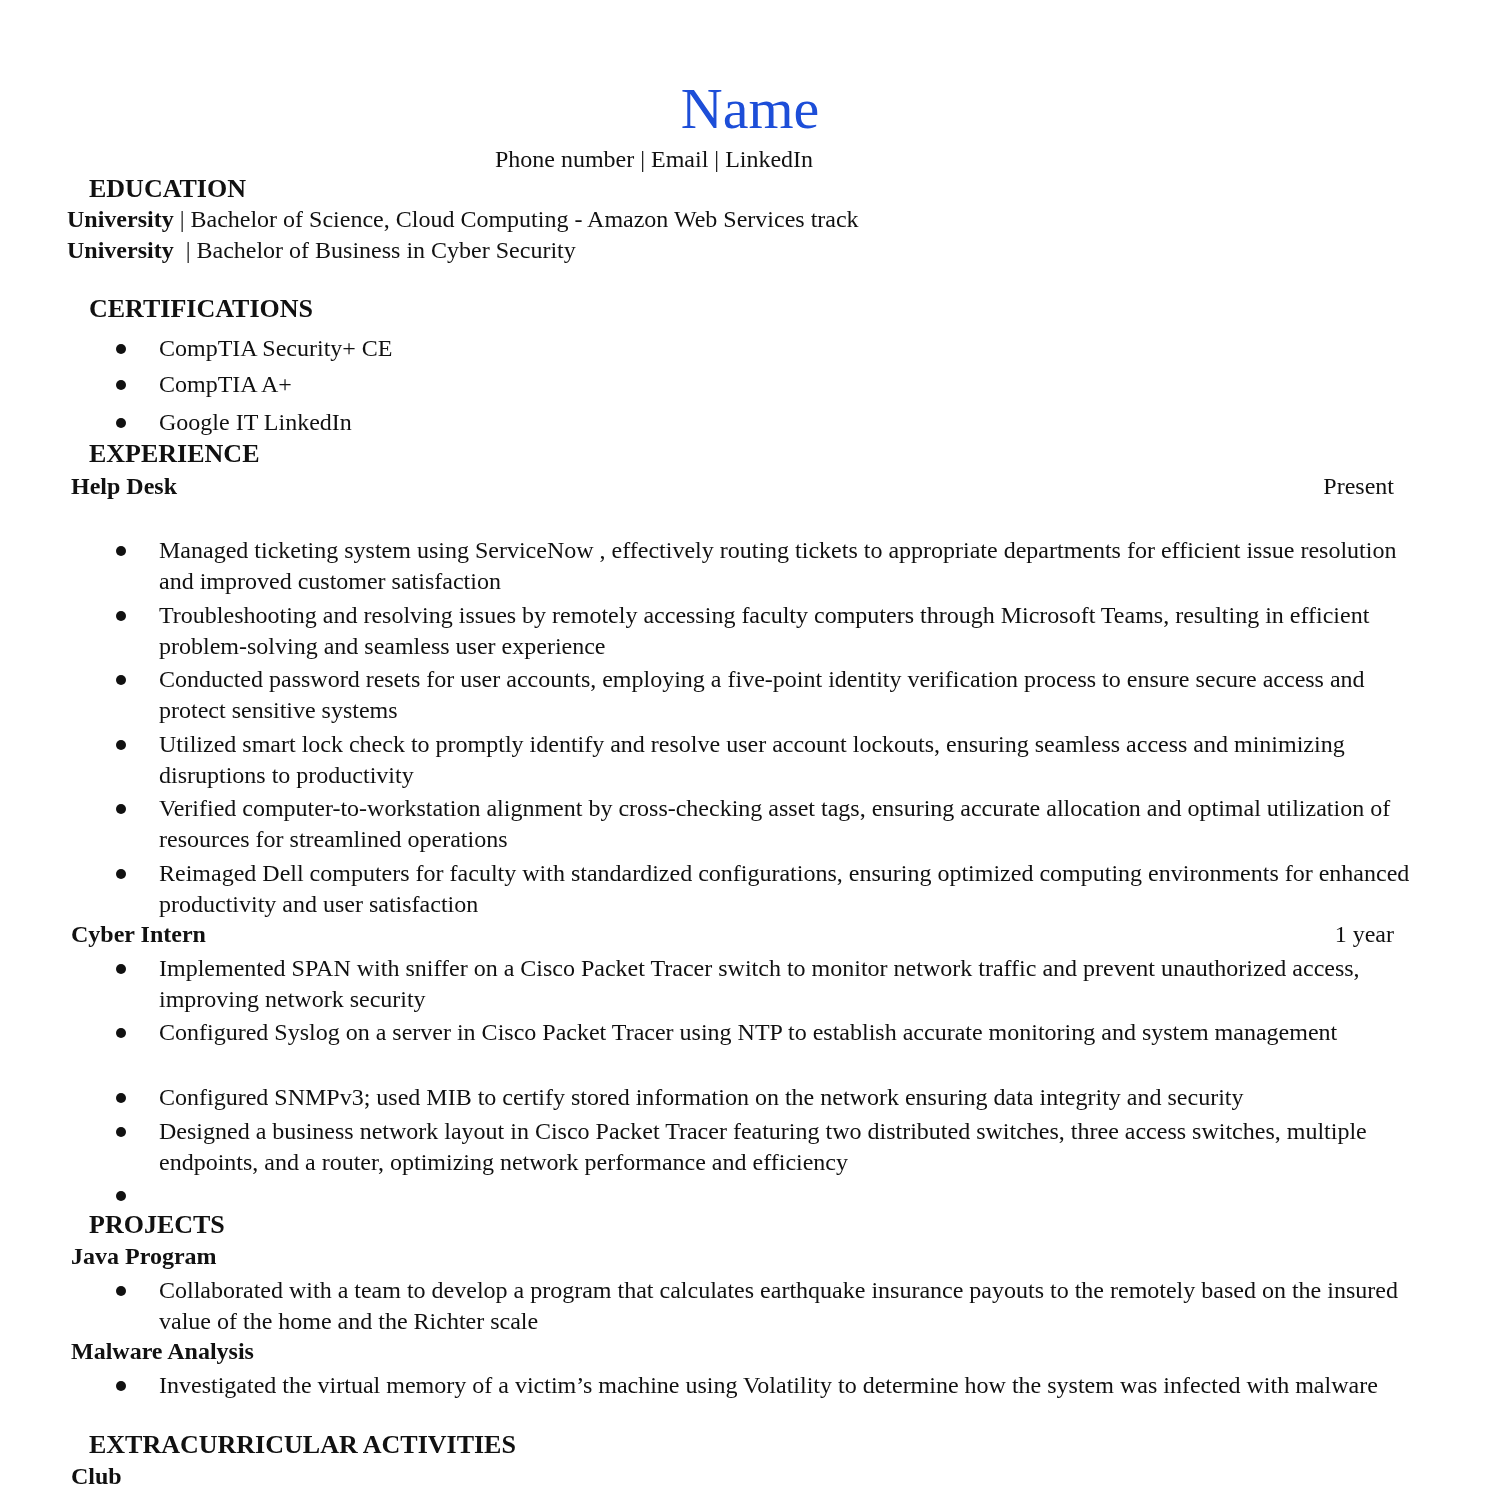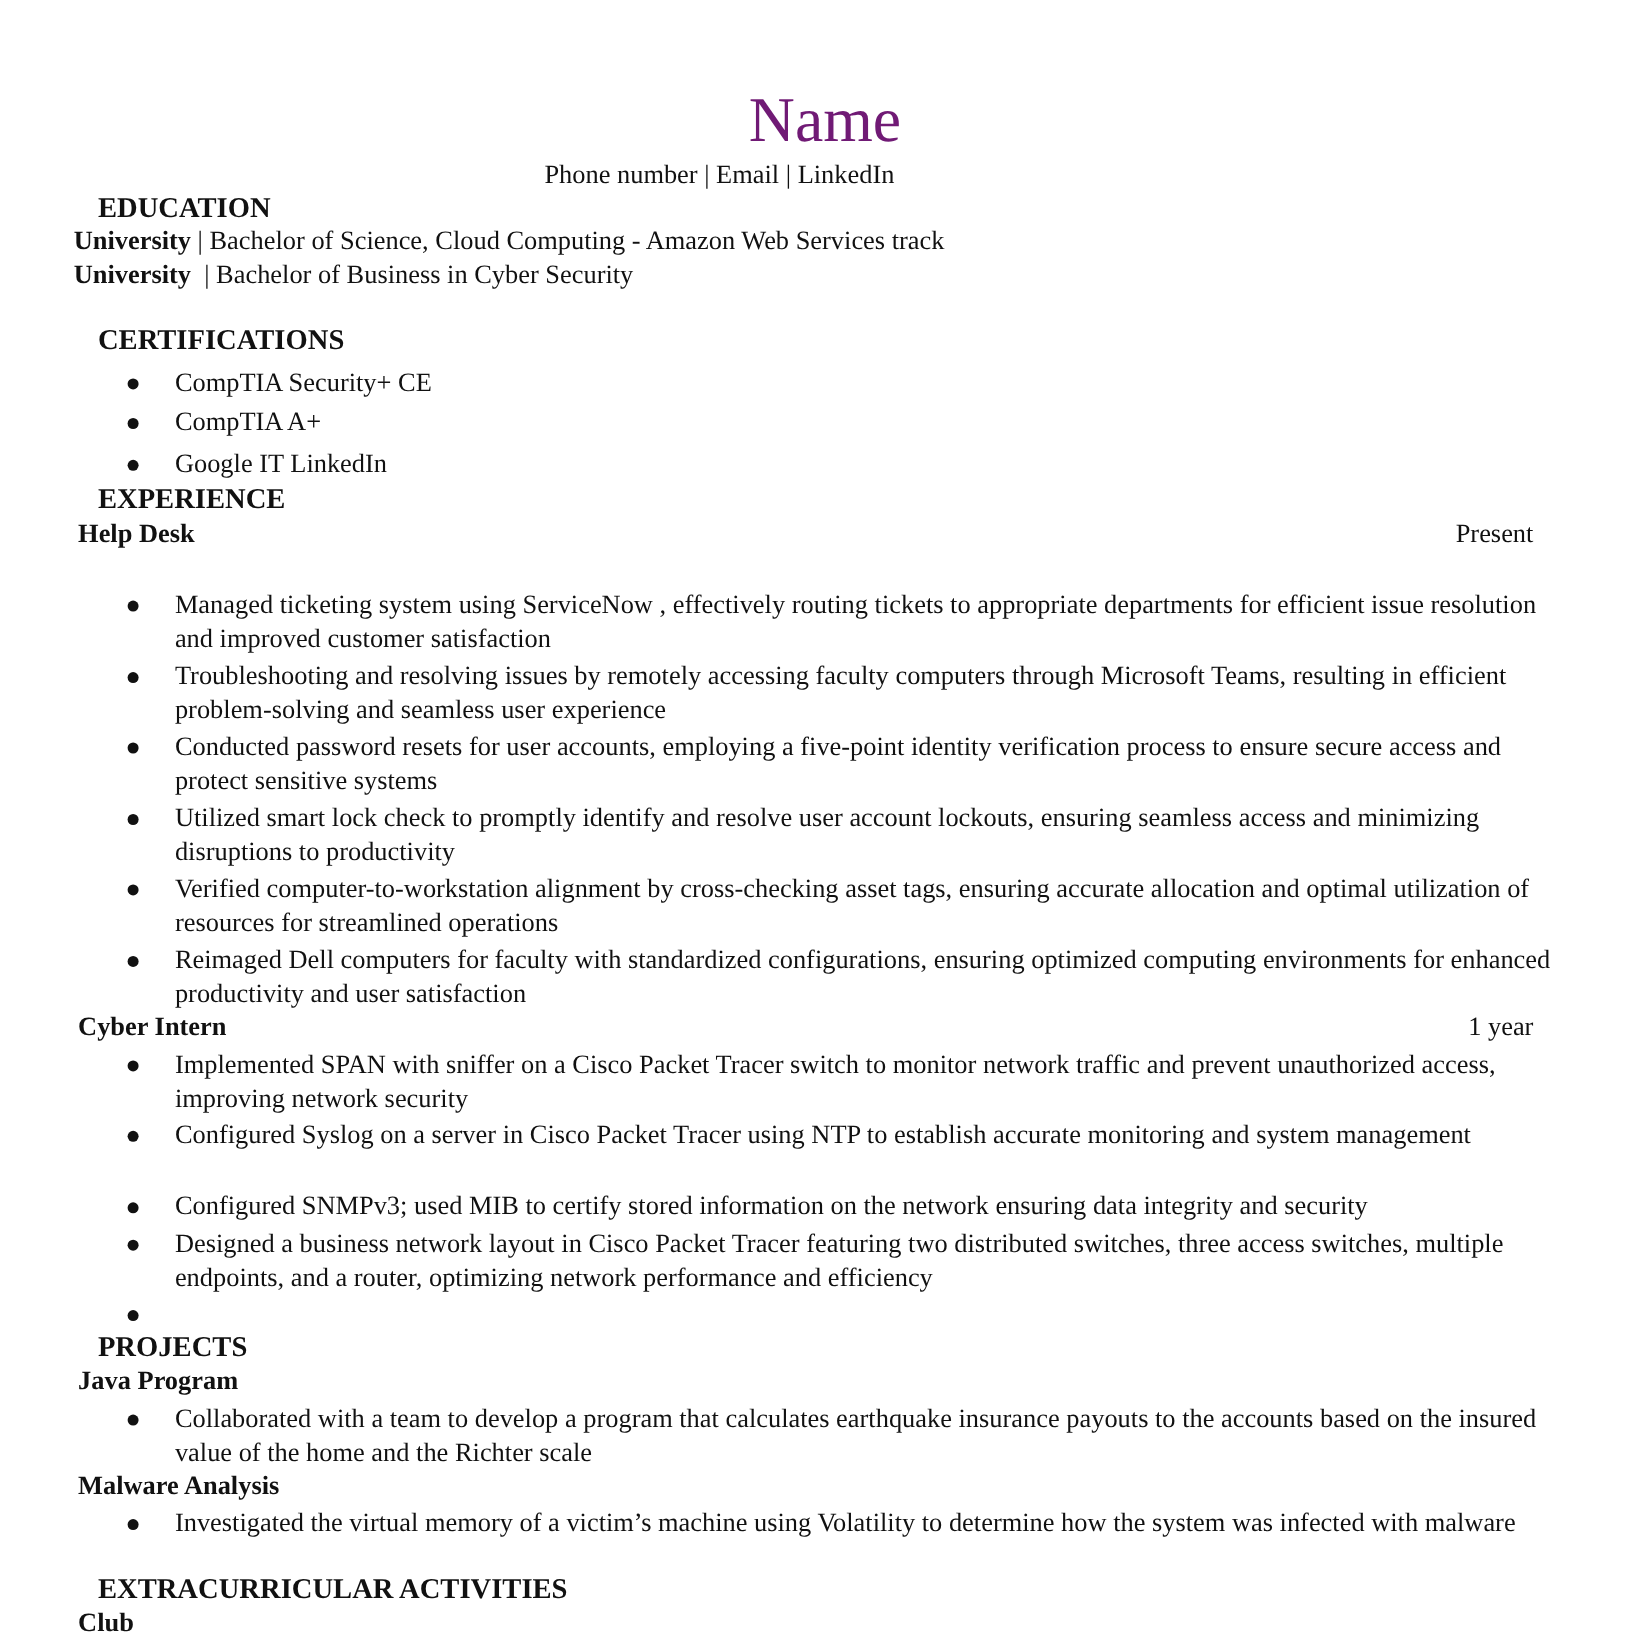--- a/index.html
+++ b/index.html
@@ -24,21 +24,21 @@
     }
     .name {
       position: absolute;
       top: 74px;
       left: 0;
       width: 1500px;
       text-align: center;
       font-size: 58px;
       line-height: 70px;
       font-weight: normal;
-      color: #701a75;
+      color: #1d4ed8;
     }
     .contact {
       position: absolute;
       top: 144px;
       left: 0;
       width: 1308px;
       text-align: center;
       font-size: 24px;
       line-height: 30px;
     }
@@ -171,21 +171,21 @@
   </div>
   <div class="bullet" style="top:1180px;">
     <span class="dot"></span>
     <span class="text"></span>
   </div>
 
   <div class="abs section-h" style="top:1210px;">PROJECTS</div>
   <div class="abs job-title" style="top:1241px;">Java Program</div>
   <div class="bullet" style="top:1275px;">
     <span class="dot"></span>
-    <span class="text">Collaborated with a team to develop a program that calculates earthquake insurance payouts to the accounts based on the insured value of the home and the Richter scale</span>
+    <span class="text">Collaborated with a team to develop a program that calculates earthquake insurance payouts to the remotely based on the insured value of the home and the Richter scale</span>
   </div>
   <div class="abs job-title" style="top:1336px;">Malware Analysis</div>
   <div class="bullet" style="top:1370px;">
     <span class="dot"></span>
     <span class="text">Investigated the virtual memory of a victim’s machine using Volatility to determine how the system was infected with malware</span>
   </div>
 
   <div class="abs section-h" style="top:1430px;">EXTRACURRICULAR ACTIVITIES</div>
   <div class="abs job-title" style="top:1461px;text-align:center;">Club</div>
 

